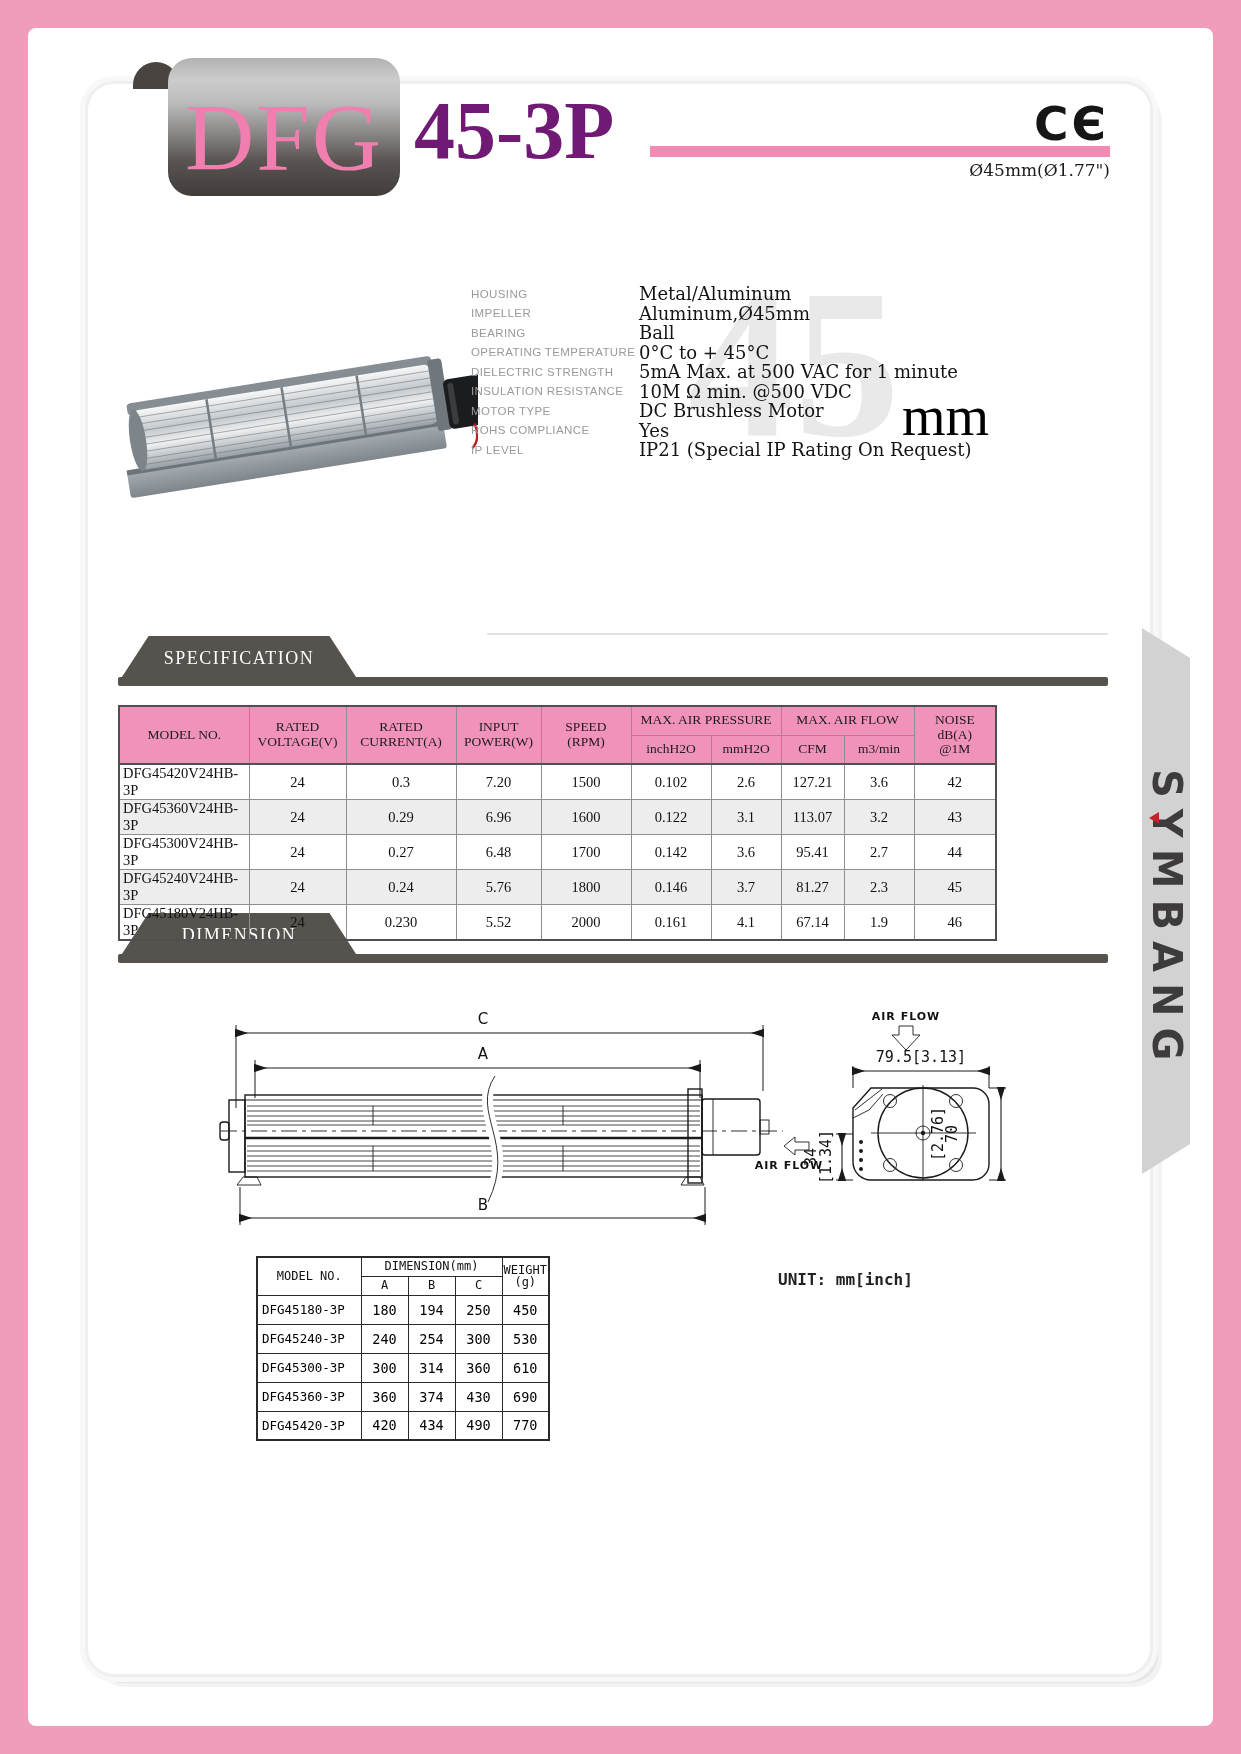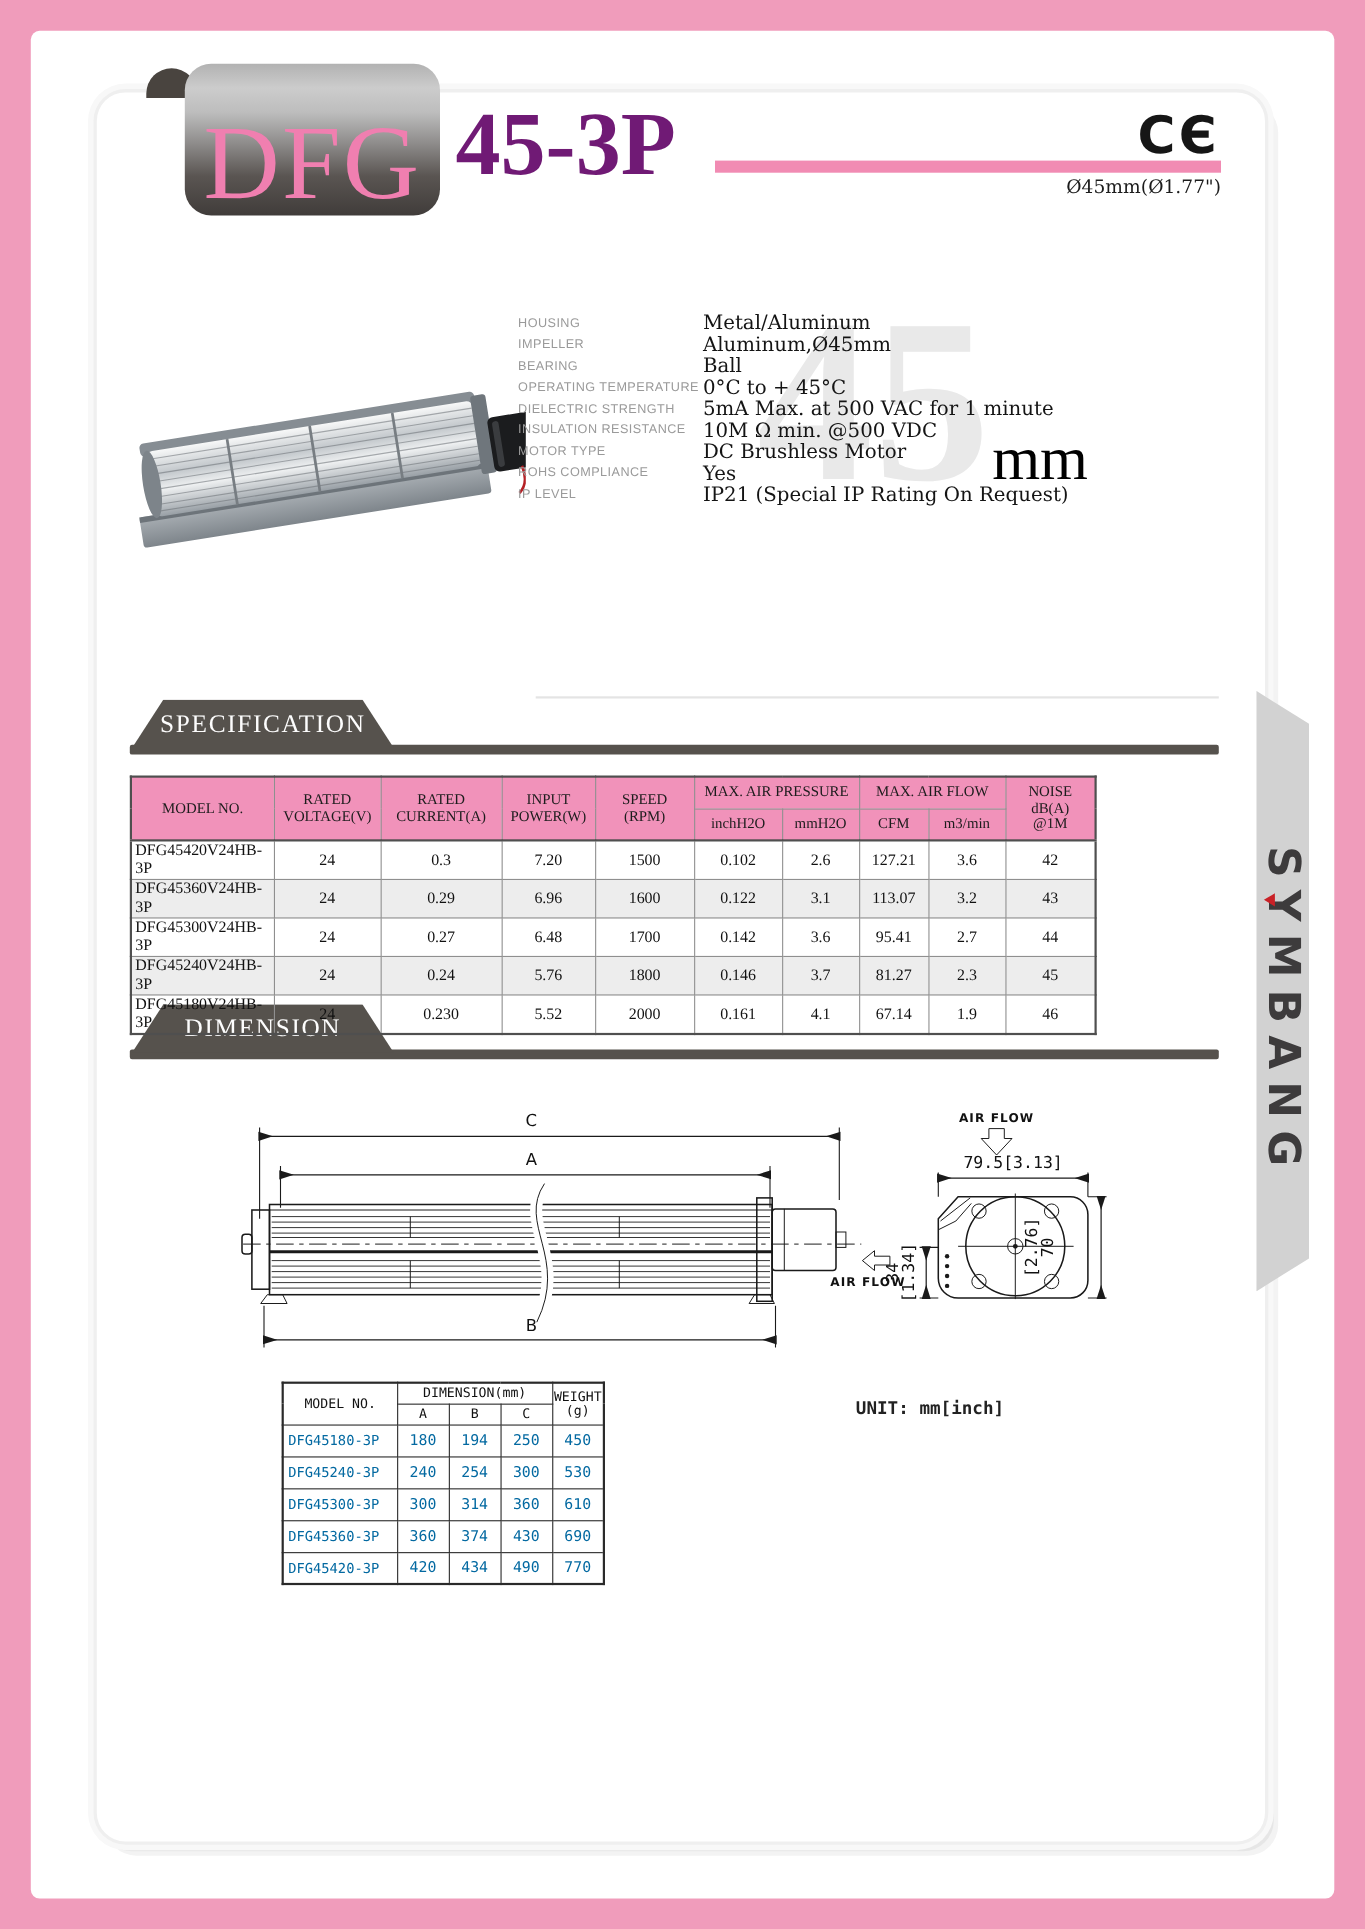--- a/index.html
+++ b/index.html
@@ -15,41 +15,41 @@
   body{background:var(--frame-pink);font-family:"Liberation Serif",serif;}
   .canvas{position:relative;width:1241px;height:1754px;overflow:hidden;}
   .page-bg{position:absolute;left:28px;top:28px;right:28px;bottom:28px;background:#fff;border-radius:8px;}
   .sheet{position:absolute;left:88px;top:84px;width:1062px;height:1590px;background:#fff;border-radius:26px;
          box-shadow:0 0 0 3px #efefef,0 0 0 8px #f8f8f8,6px 7px 0 2px #e6e6e6,10px 11px 0 2px #f3f3f3;}
   
   .curl{position:absolute;left:133px;top:62px;width:46px;height:27px;background:#49443f;border-radius:23px 23px 0 0;}
   .badge{position:absolute;left:168px;top:58px;width:232px;height:138px;border-radius:24px;
          background:linear-gradient(180deg,#b2b2b2 0%,#cccccc 16%,#bdbdbd 32%,#8f8d8c 52%,#5a5552 74%,#403c3a 100%);
          display:flex;align-items:flex-end;justify-content:center;}
-  .badge .series{font-family:"Liberation Serif",serif;font-size:96px;line-height:1;color:#f07fb0;padding-bottom:0;letter-spacing:2px;}
+  .badge .series{font-family:"Liberation Serif",serif;font-size:96px;line-height:1;color:#f07fb0;padding-bottom:10px;letter-spacing:2px;}
   .model-title{position:absolute;left:414px;top:86px;font-family:"Liberation Serif",serif;font-weight:bold;font-size:82px;line-height:1.1;color:#701a75;}
   .accent-line{position:absolute;left:650px;top:146px;width:460px;height:11px;background:var(--accent-pink);}
   .ce-mark{position:absolute;left:1034px;top:100px;font-family:"DejaVu Sans",sans-serif;font-weight:bold;font-size:47px;letter-spacing:3px;color:#161616;line-height:1;}
   .size-note{position:absolute;left:930px;top:160px;width:180px;text-align:right;font-family:"DejaVu Serif",serif;font-size:17px;color:#1c1c1c;}
   
   .watermark{position:absolute;left:688px;top:258px;display:flex;align-items:baseline;color:var(--watermark-gray);z-index:0;}
   .watermark .big{font-family:"Liberation Serif",serif;font-weight:bold;font-size:212px;line-height:1;}
   .watermark .unit{font-family:"Liberation Serif",serif;font-size:56px;line-height:1;color:#000000;margin-left:2px;}
   .spec-list{position:absolute;left:450px;top:284px;z-index:2;}
   .spec-row{display:flex;height:19.5px;align-items:center;}
   .spec-row .lbl{width:168px;font-family:Liberation Sans, sans-serif;font-size:11.5px;color:#9a9a9a;letter-spacing:0.4px;margin-left:21px;}
   .spec-row .val{font-family:"DejaVu Serif",serif;font-size:18px;color:#141414;white-space:nowrap;}
   .product-photo{position:absolute;left:108px;top:328px;z-index:1;}
   .divider-light{position:absolute;left:487px;top:633px;width:621px;height:2px;background:#e4e4e4;}
   
   .banner{position:absolute;left:118px;width:990px;height:50px;}
   .banner .bar{position:absolute;left:0;top:41px;width:100%;height:9px;background:var(--banner-gray);border-radius:2px;}
   .banner .trap{position:absolute;left:2px;top:0;width:238px;height:44px;background:var(--banner-gray);
                 clip-path:polygon(0% 100%,12% 0%,88% 0%,100% 100%);display:flex;align-items:center;justify-content:center;}
-  .banner .trap span{color:#fdfdfd;font-family:"Liberation Serif",serif;font-size:23px;letter-spacing:1.5px;}
+  .banner .trap span{color:#fdfdfd;font-family:"Liberation Serif",serif;font-size:18px;letter-spacing:1.5px;}
   .banner-spec{top:636px;}
   .banner-dim{top:913px;}
   
   .spec-table{position:absolute;left:118px;top:705px;z-index:2;}
   table.spec{border-collapse:collapse;table-layout:fixed;width:877px;border:2px solid #4f4f4f;}
   table.spec th{background:var(--header-pink);font-family:"Liberation Serif",serif;font-weight:normal;font-size:13.5px;
                 color:#1c1c1c;border:1px solid #8f8f8f;white-space:pre-line;line-height:1.1;height:29px;padding:0 2px;text-align:center;}
   table.spec thead{border-bottom:2px solid #4f4f4f;}
   table.spec td{height:22px;text-align:center;font-family:"Liberation Serif",serif;font-size:14.5px;color:#111;
                 border:1px solid #8f8f8f;padding:0;}
@@ -65,21 +65,21 @@
   .cline{stroke:#1a1a1a;stroke-width:0.9;fill:none;stroke-dasharray:16 5 4 5;}
   .dimtext{font-family:"DejaVu Sans",sans-serif;font-size:15px;fill:#111;}
   .cadtext{font-family:"DejaVu Sans Mono",monospace;font-size:15px;fill:#111;}
   .aftext{font-family:"DejaVu Sans",sans-serif;font-size:11px;font-weight:bold;letter-spacing:1px;fill:#111;}
   .unit-note{position:absolute;left:778px;top:1270px;font-family:"DejaVu Sans Mono",monospace;font-weight:bold;font-size:16px;color:#222;}
   
   .dim-table{position:absolute;left:256px;top:1256px;z-index:2;}
   table.dims{border-collapse:collapse;table-layout:fixed;width:292px;border:2.5px solid #2a2a2a;background:#fff;}
   table.dims th{font-family:"DejaVu Sans Mono",monospace;font-weight:normal;font-size:12px;color:#111;
                 border:1.5px solid #2a2a2a;height:19px;white-space:pre-line;line-height:1.05;text-align:center;padding:0;}
-  table.dims td{font-family:"DejaVu Sans Mono",monospace;font-size:13.5px;color:#0369a1;border:1.5px solid #2a2a2a;
+  table.dims td{font-family:"DejaVu Sans Mono",monospace;font-size:13.5px;color:#000000;border:1.5px solid #2a2a2a;
                 height:29px;text-align:center;padding:0;}
   table.dims tbody td:first-child{text-align:left;padding-left:4px;font-size:12.5px;}
   
   .brand-tab{position:absolute;left:1142px;top:628px;width:48px;height:546px;background:#d2d2d2;
              clip-path:polygon(0 0,100% 30px,100% calc(100% - 30px),0 100%);z-index:5;}
   .brand-text{position:absolute;left:0;top:52px;width:100%;text-align:center;writing-mode:vertical-rl;
               font-family:"DejaVu Sans",sans-serif;font-weight:bold;font-size:40px;letter-spacing:11px;color:#3d3b3c;margin:0 auto;height:480px;}
   .brand-accent{position:absolute;left:1149px;top:812px;width:0;height:0;z-index:6;
                 border-top:6px solid transparent;border-bottom:6px solid transparent;border-right:10px solid var(--brand-red);}
 </style>

